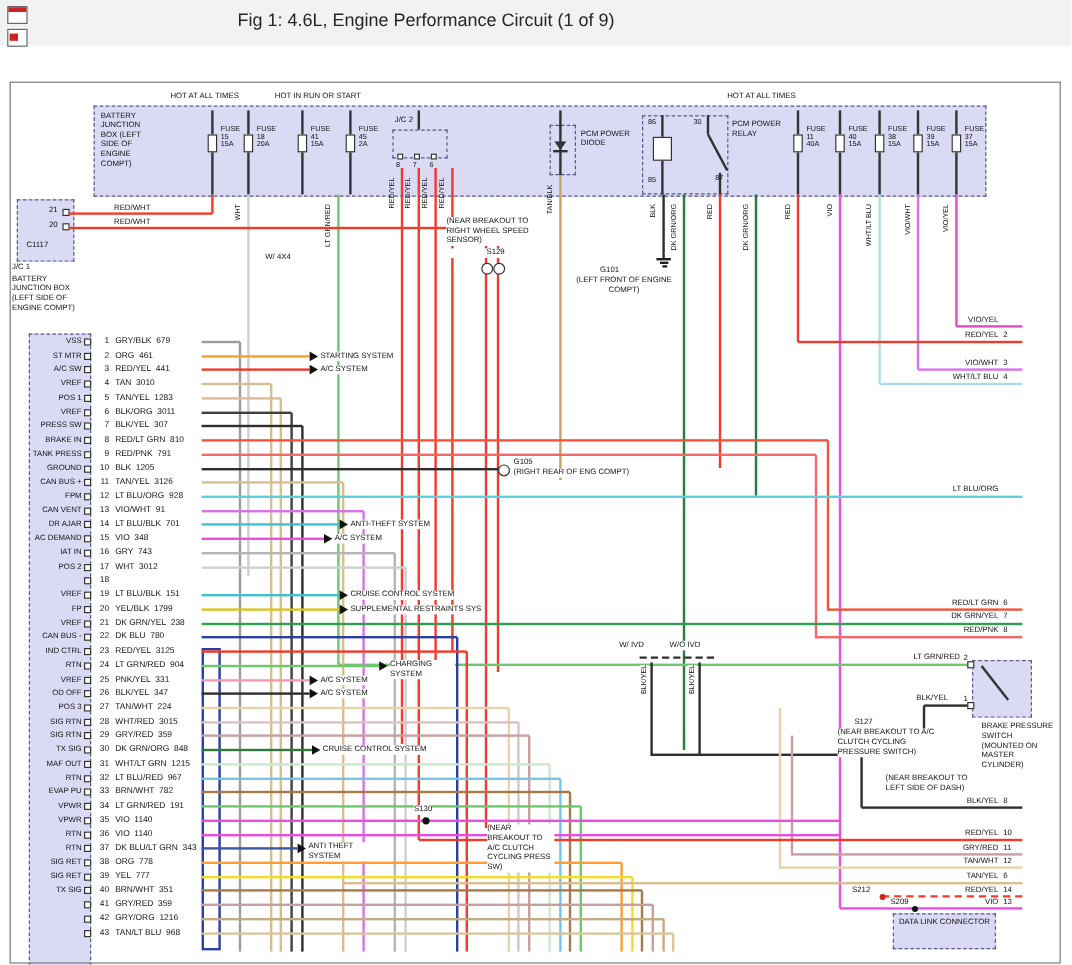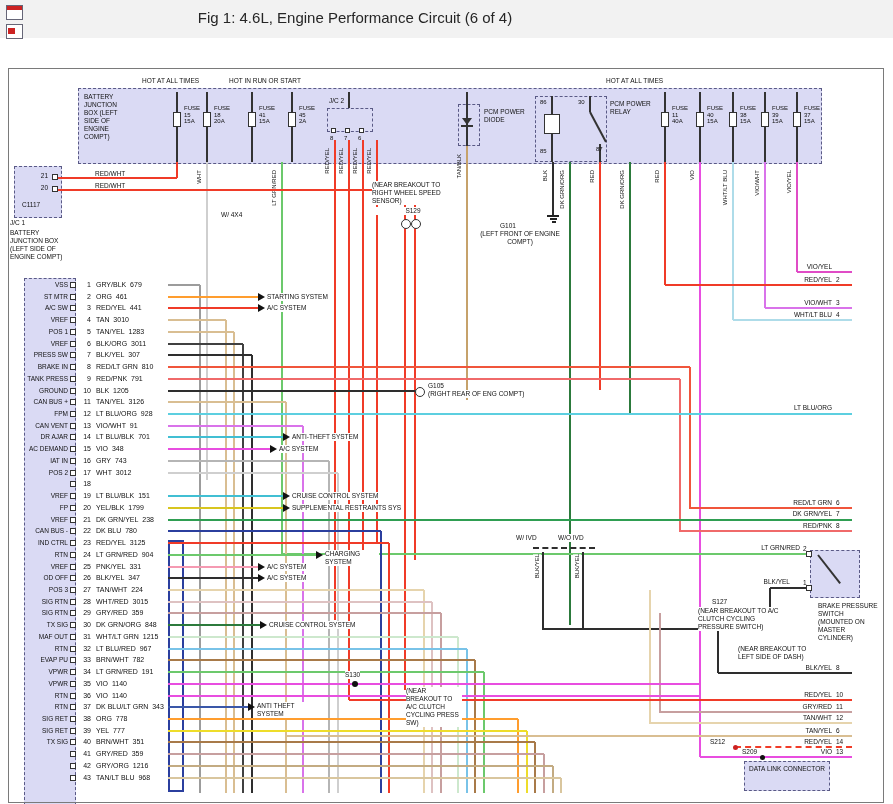--- a/index.html
+++ b/index.html
@@ -27,21 +27,21 @@
 
 <div class="screen">
 
   <div class="titlebar">
     <div class="appicon" style="top:5px">
         <span class="bar"></span>
       </div>
     <div class="appicon" style="top:24px">
         <span class="sq"></span>
       </div>
-    <div class="title">Fig 1: 4.6L, Engine Performance Circuit (6 of 4)</div>
+    <div class="title">Fig 1: 4.6L, Engine Performance Circuit (1 of 9)</div>
   </div>
 
   <div class="lav" style="left:78px;top:88px;width:744px;height:76px"></div>
   <div class="lav" style="left:327px;top:108px;width:46px;height:24px"></div>
   <div class="lav" style="left:458px;top:104px;width:22px;height:42px"></div>
   <div class="lav" style="left:535px;top:96px;width:72px;height:66px"></div>
   <div class="lav" style="left:14px;top:166px;width:48px;height:52px"></div>
   <div class="lav" style="left:24px;top:278px;width:52px;height:532px"></div>
   <div class="lav" style="left:810px;top:550px;width:50px;height:48px"></div>
   <div class="lav" style="left:744px;top:761px;width:86px;height:30px">

